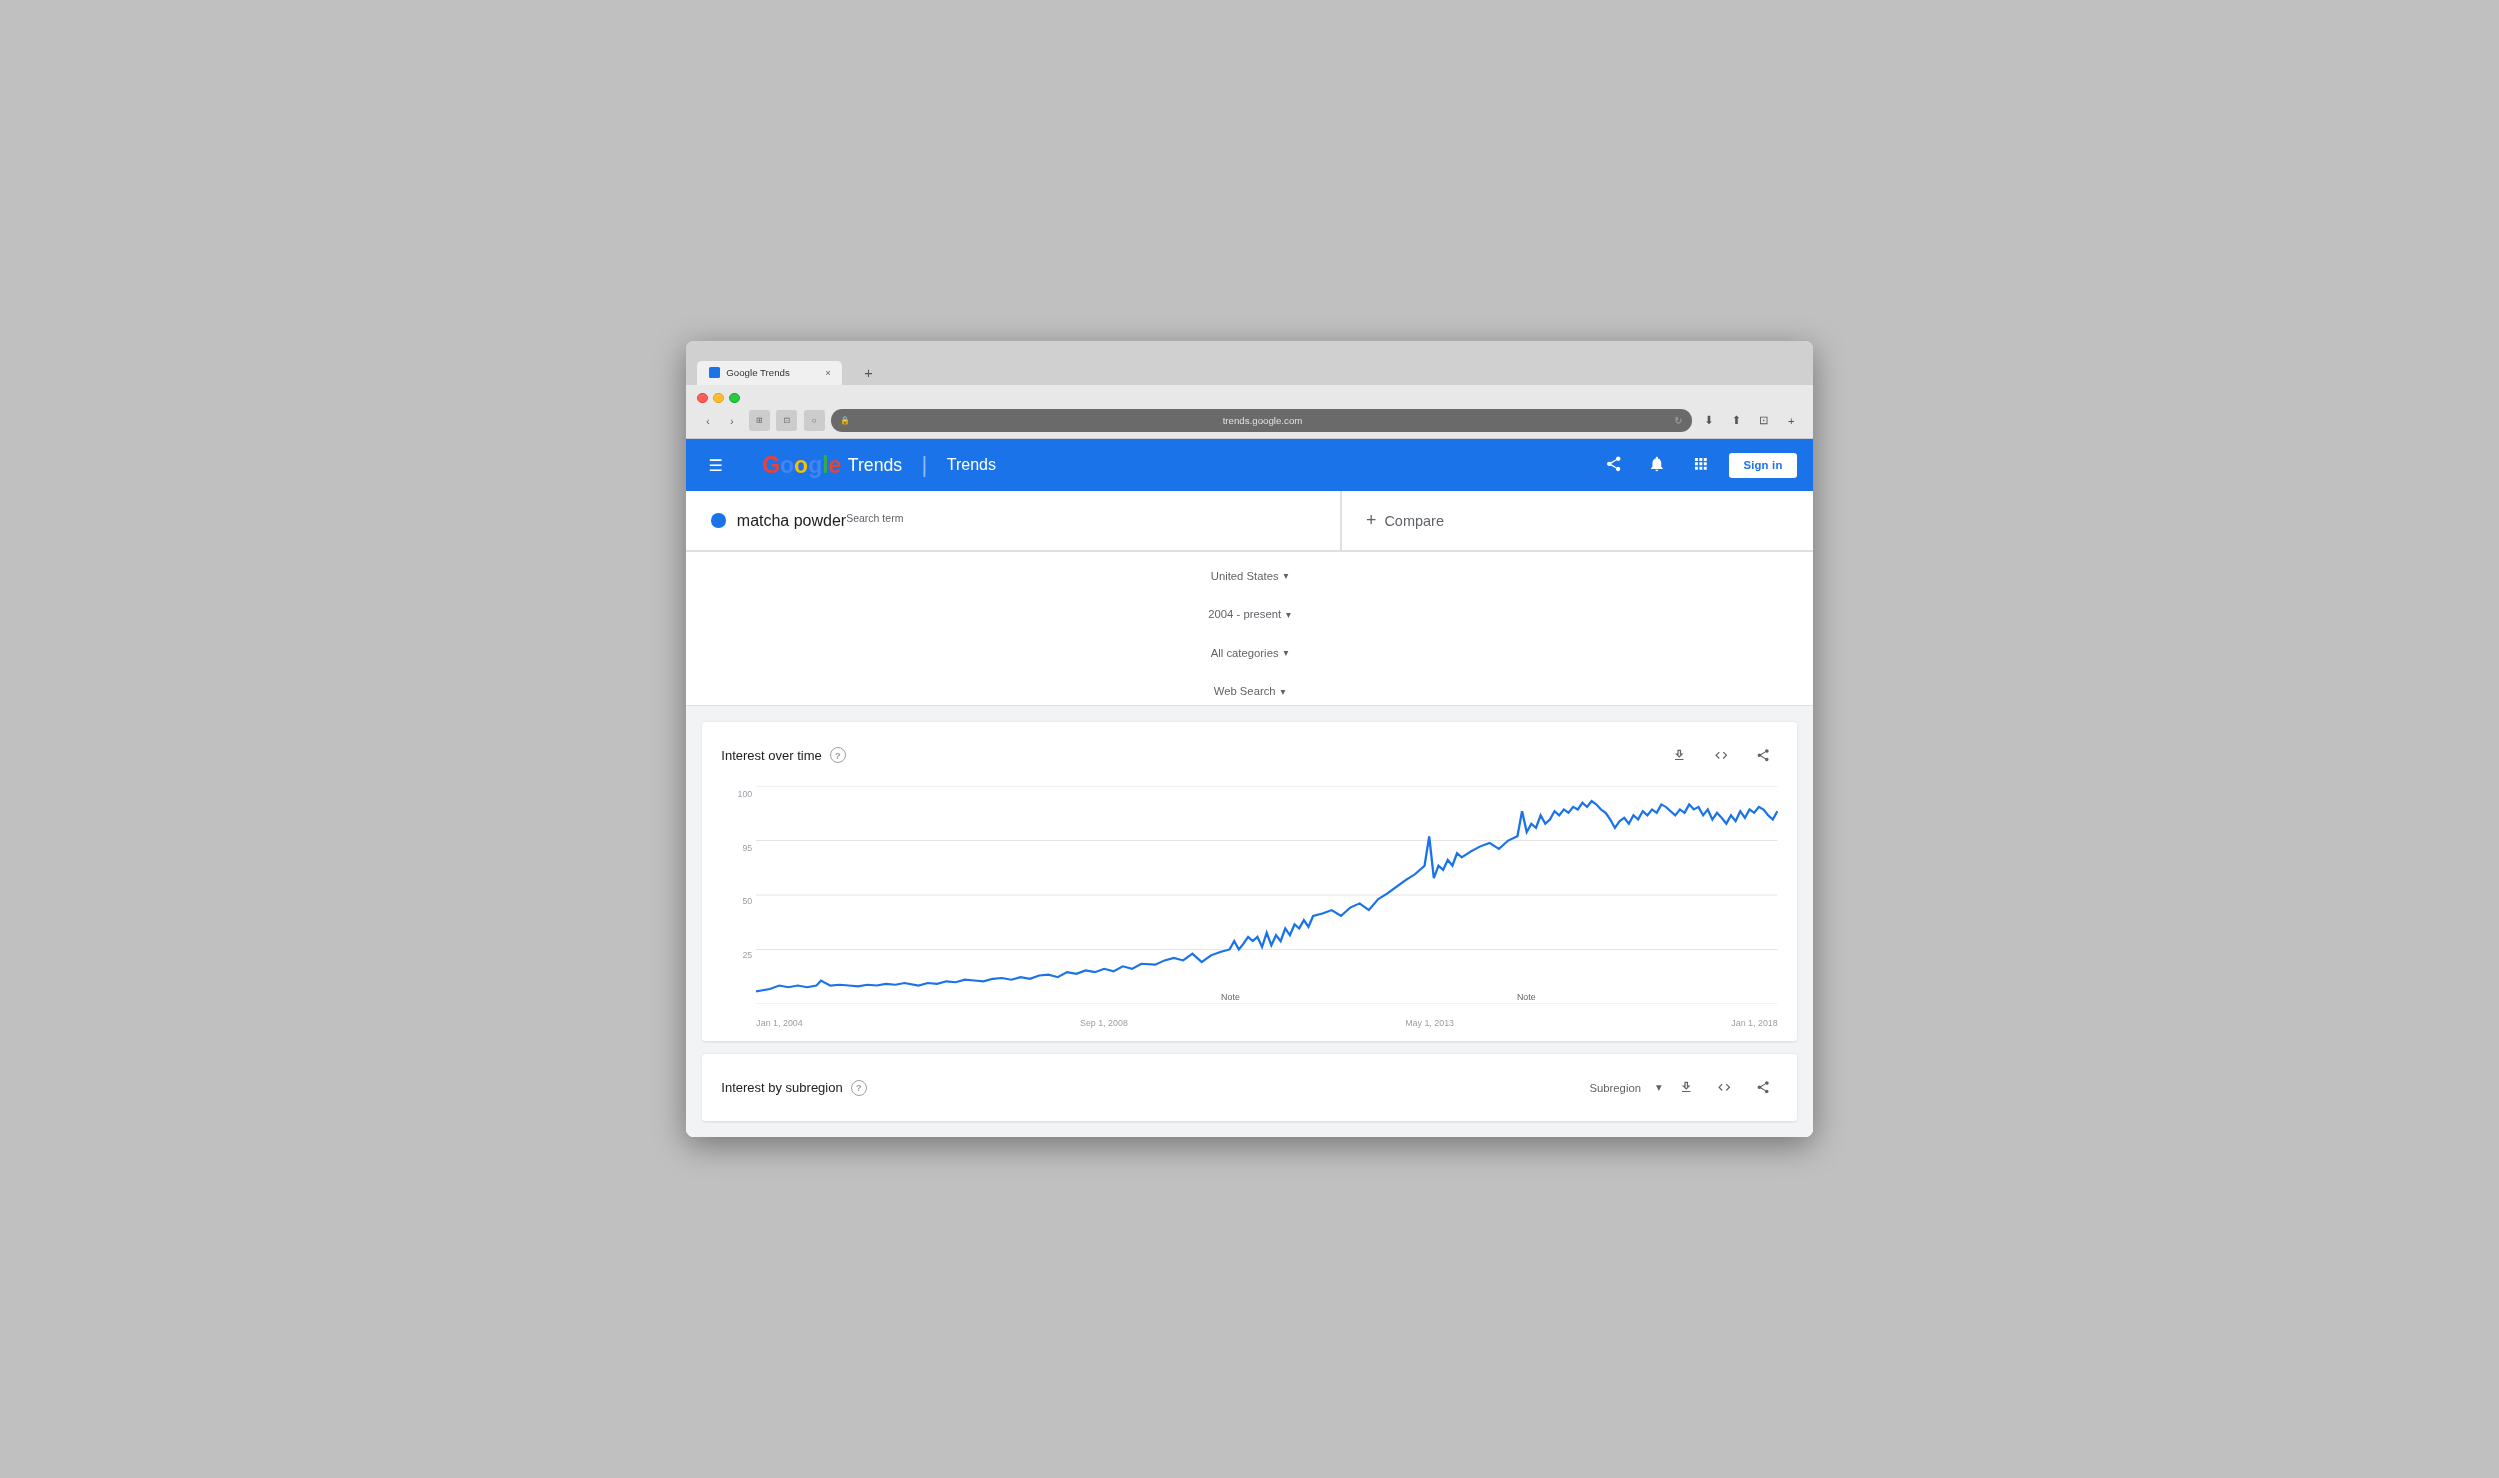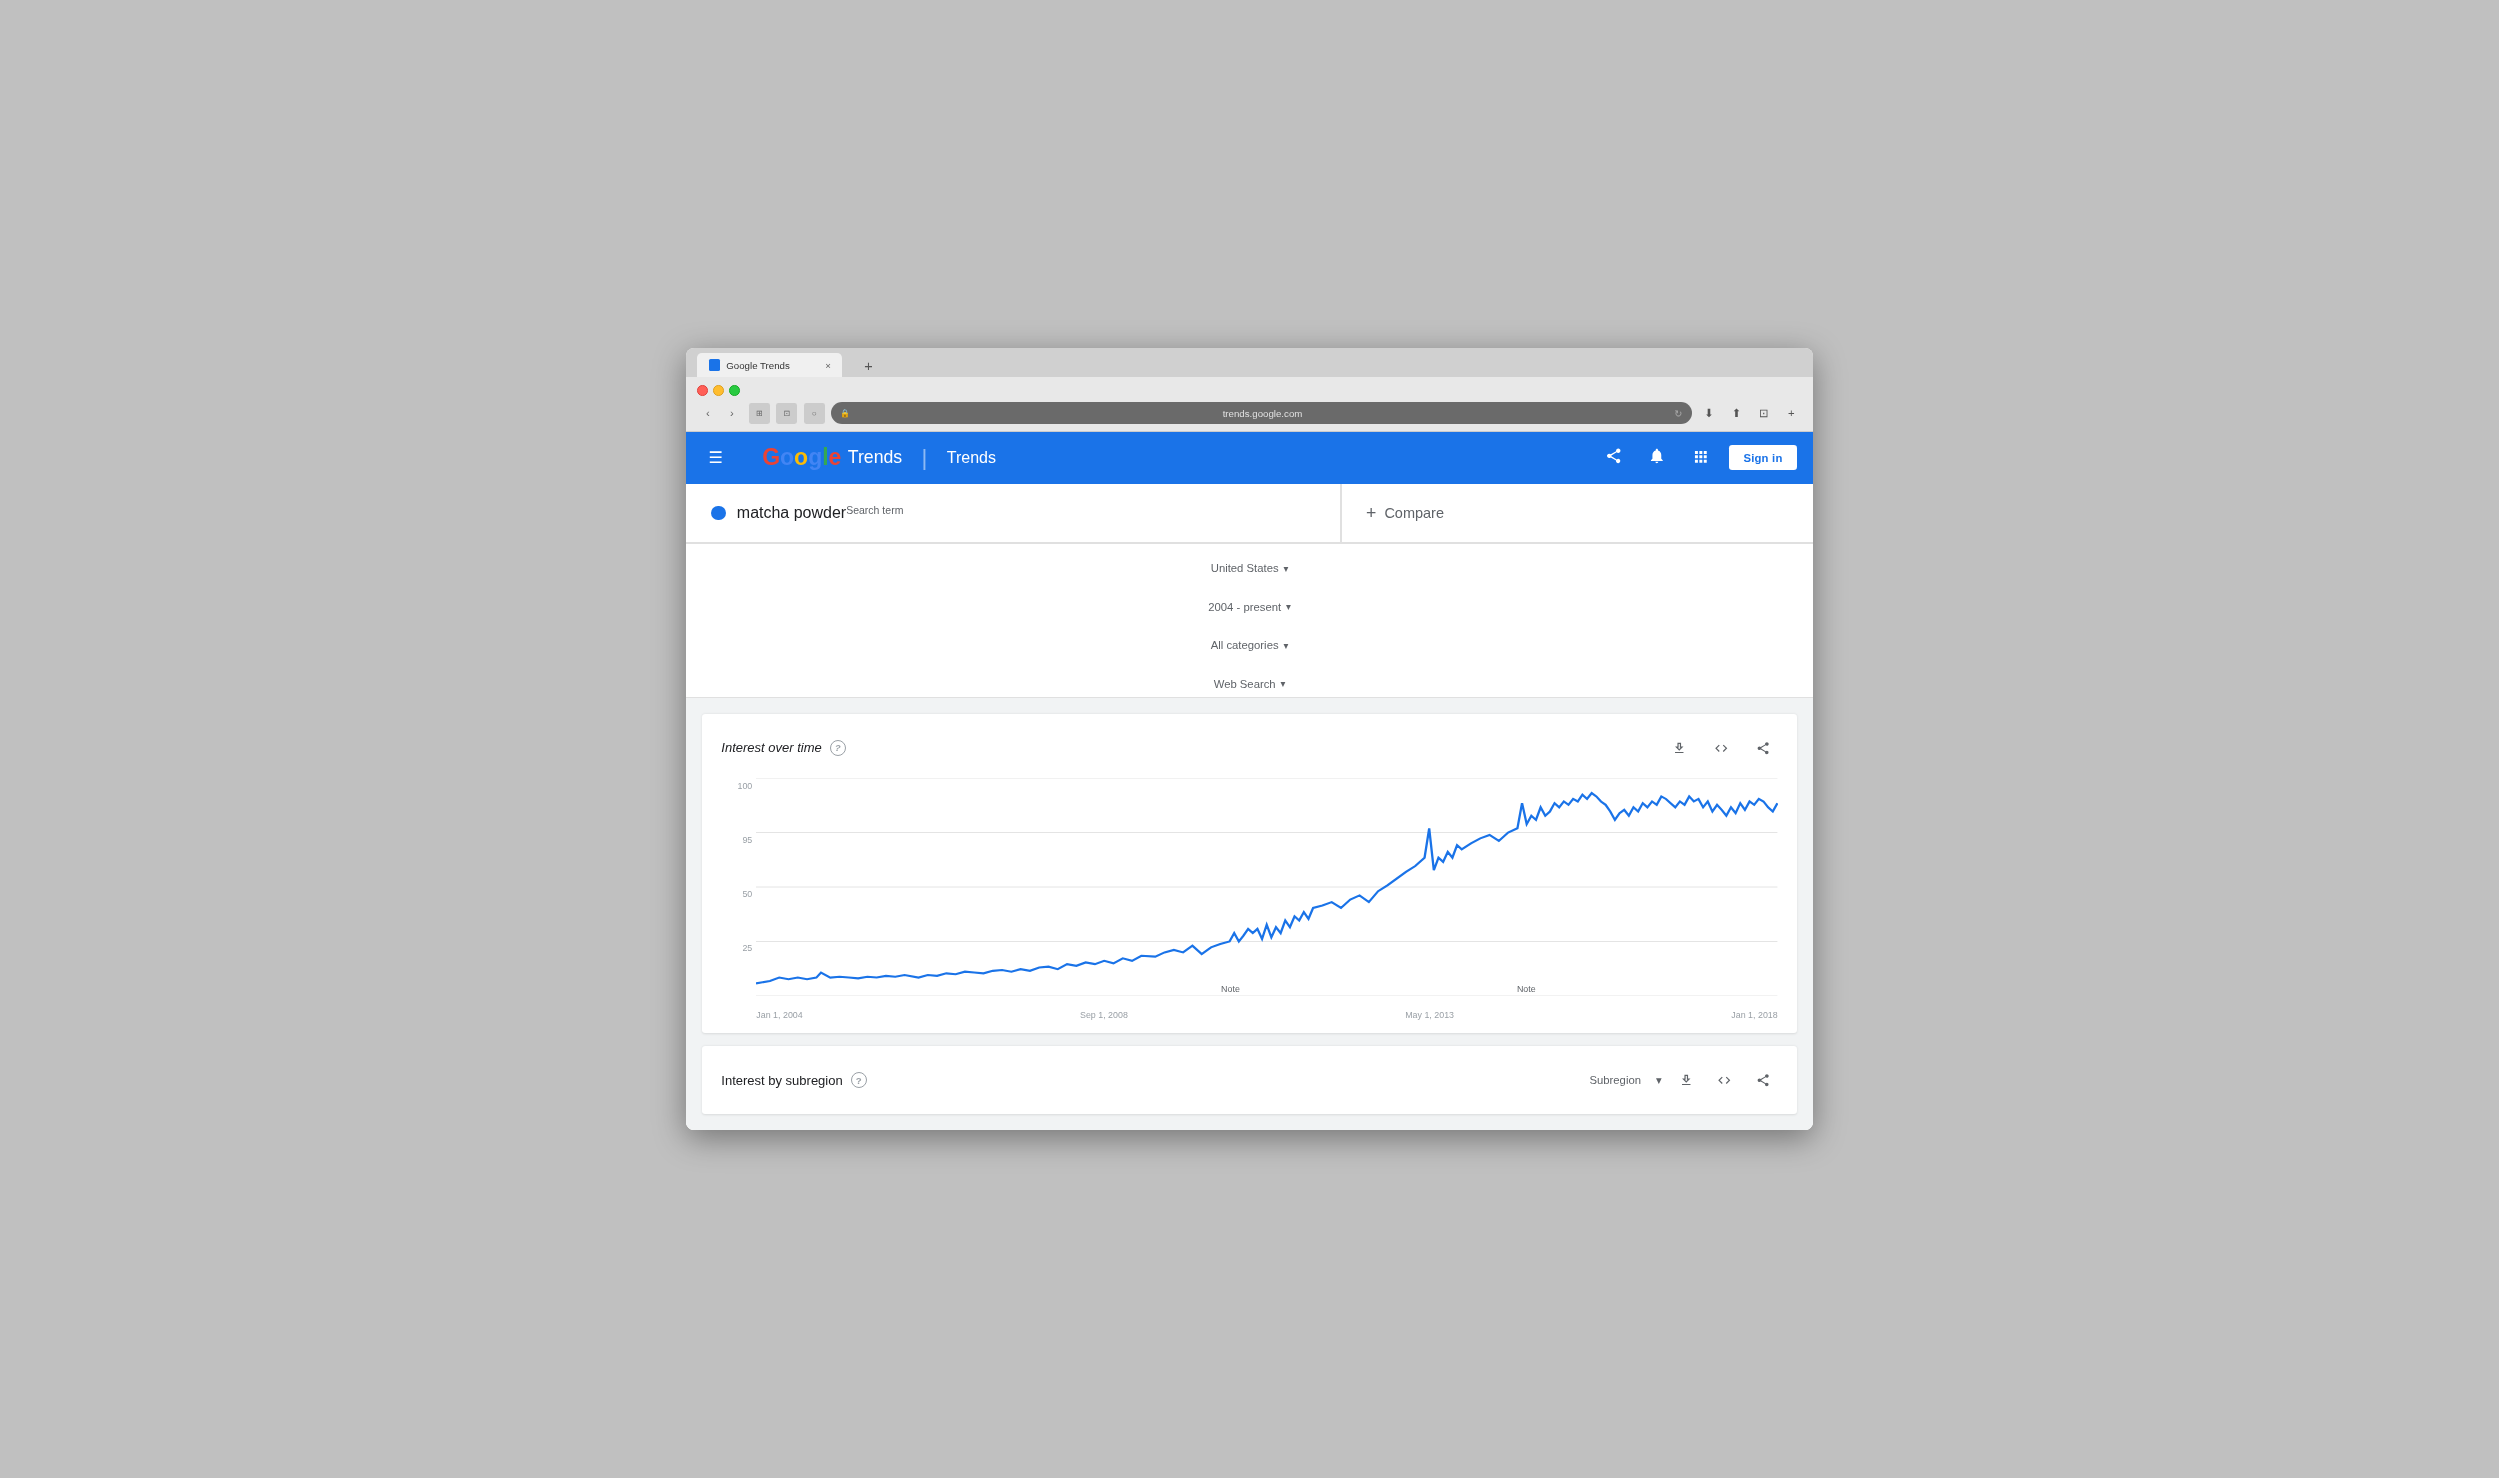--- a/index.html
+++ b/index.html
@@ -316,21 +316,20 @@
       box-shadow: 0 0.8px 2.4px rgba(0,0,0,0.1);
       padding: 19.3px 19.3px 13px 19.3px;
       margin-bottom: 13px;
     }
 
     .chart-header {
       display: flex;
       align-items: center;
       justify-content: space-between;
       margin-bottom: 16px;
-      font-style: italic;
     }
 
     .chart-title-row {
       display: flex;
       align-items: center;
       gap: 8px;
     }
 
     .chart-title {
       font-size: 13px;
@@ -426,21 +425,21 @@
       cursor: pointer;
     }
 
     
     .browser-tab-bar {
       background: #d0d0d0;
       padding: 4.8px 11.3px 0 11.3px;
       display: flex;
       align-items: flex-end;
       gap: 15px;
-      height: 29px;
+      height: 44px;
     }
 
     .browser-tab {
       background: #f0f0f0;
       border-radius: 4.8px 4.8px 0 0;
       padding: 4.8px 11.3px;
       font-size: 9.7px;
       color: #333;
       display: flex;
       align-items: center;

